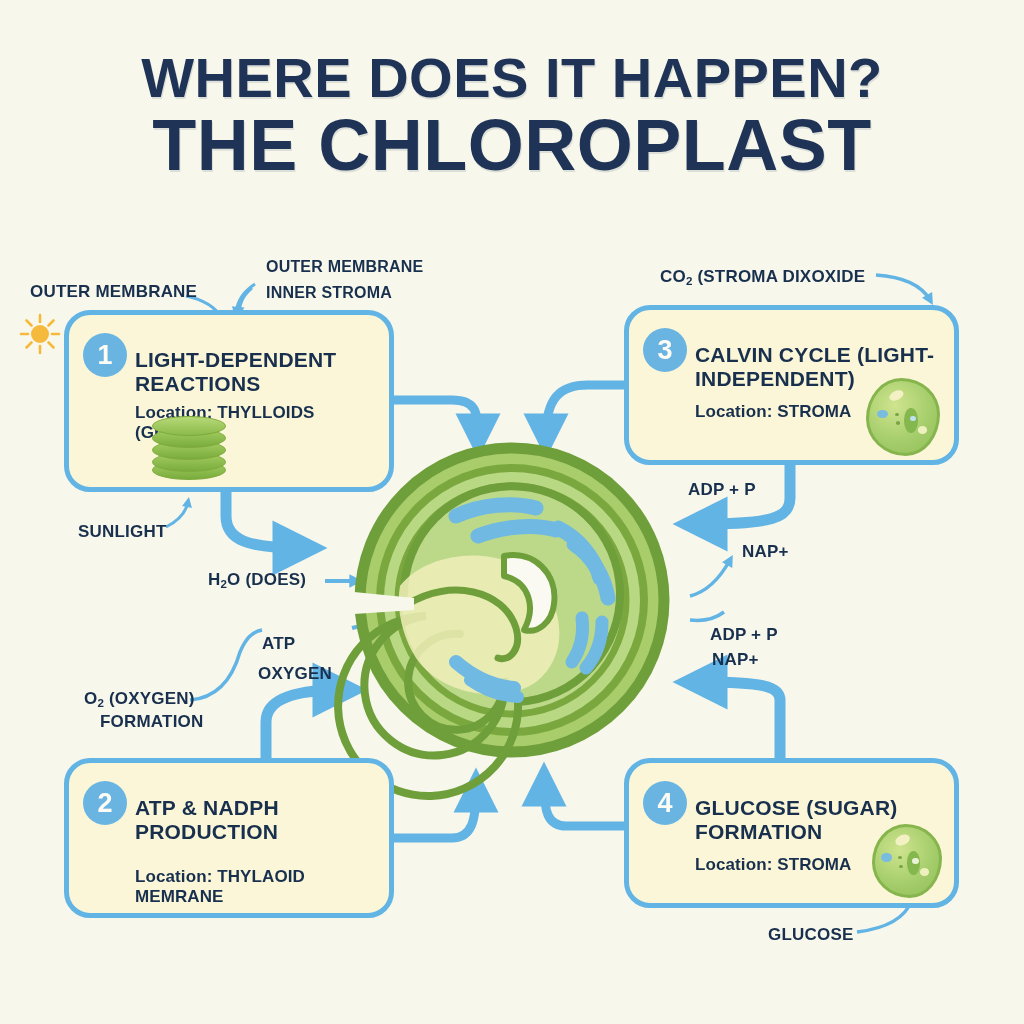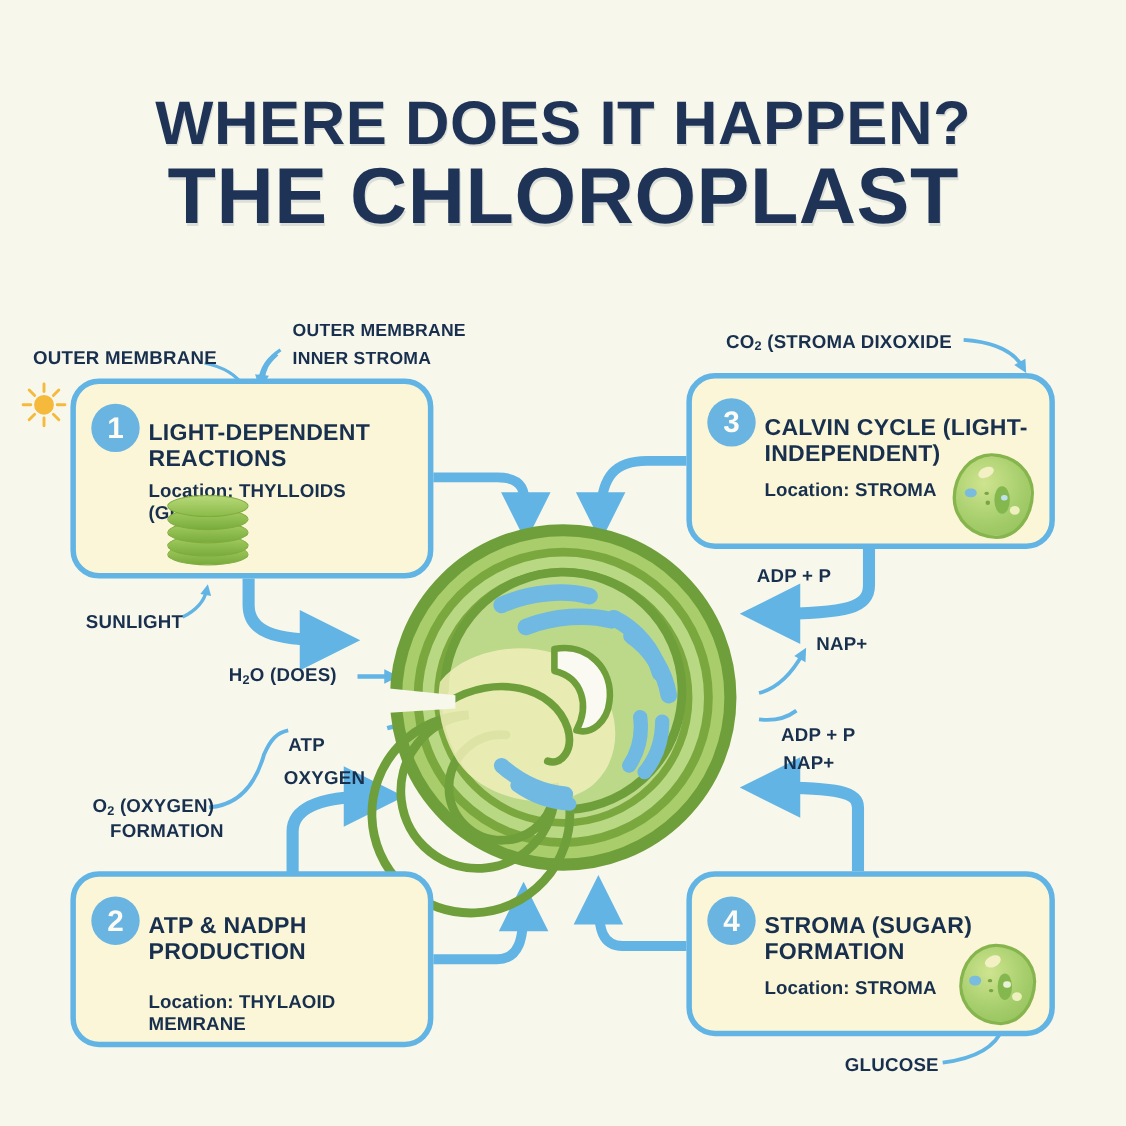--- a/index.html
+++ b/index.html
@@ -3,21 +3,21 @@
 <meta charset="utf-8">
 <style>
   html,body{margin:0;padding:0;}
   body{
     width:1024px;height:1024px;
     background:#f8f7ec;
     font-family:"Liberation Sans", sans-serif;
     overflow:hidden;
     position:relative;
   }
-  #stage{position:absolute;inset:0;width:1024px;height:764px;margin-top:34px;}
+  #stage{position:absolute;inset:0;width:1024px;height:764px;}
 
   
   #title{
     position:absolute;left:0;top:48px;width:1024px;
     text-align:center;
     color:#1e3355;
     font-weight:bold;
     letter-spacing:0.5px;
     line-height:1.06;
     text-shadow:1px 2px 0 rgba(30,51,85,0.13);
@@ -240,21 +240,21 @@
     <i style="left:52%;top:38%;width:20%;height:34%;background:#84b84e;border-radius:50%;"></i>
     <i style="left:60%;top:48%;width:9%;height:8%;background:#bfe0ee;border-radius:50%;"></i>
     <i style="left:38%;top:44%;width:6%;height:5%;background:#7aa545;border-radius:50%;"></i>
     <i style="left:40%;top:56%;width:6%;height:5%;background:#7aa545;border-radius:50%;"></i>
     <i style="left:72%;top:62%;width:14%;height:11%;background:#eef0bd;border-radius:50%;"></i>
   </div>
 
   <div id="card4" class="card">
     <div class="badge">4</div>
     <div class="card-body">
-      <div class="card-title">STROMA (SUGAR) FORMATION</div>
+      <div class="card-title">GLUCOSE (SUGAR) FORMATION</div>
       <div class="card-loc">Location: STROMA</div>
     </div>
   </div>
   <div id="blob4" class="blob">
     <i style="left:32%;top:12%;width:24%;height:14%;background:#f3f0c4;border-radius:50%;transform:rotate(-25deg);"></i>
     <i style="left:10%;top:38%;width:16%;height:13%;background:#79bcdf;border-radius:50%;"></i>
     <i style="left:50%;top:36%;width:21%;height:35%;background:#84b84e;border-radius:50%;"></i>
     <i style="left:58%;top:46%;width:10%;height:9%;background:#e9f2d6;border-radius:50%;"></i>
     <i style="left:36%;top:42%;width:6%;height:5%;background:#7aa545;border-radius:50%;"></i>
     <i style="left:38%;top:56%;width:6%;height:5%;background:#7aa545;border-radius:50%;"></i>

